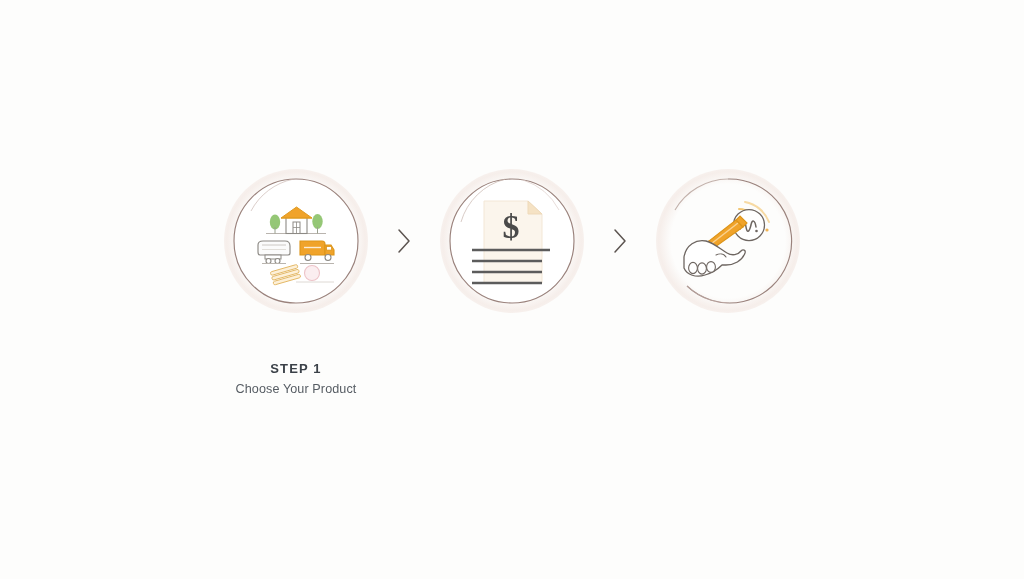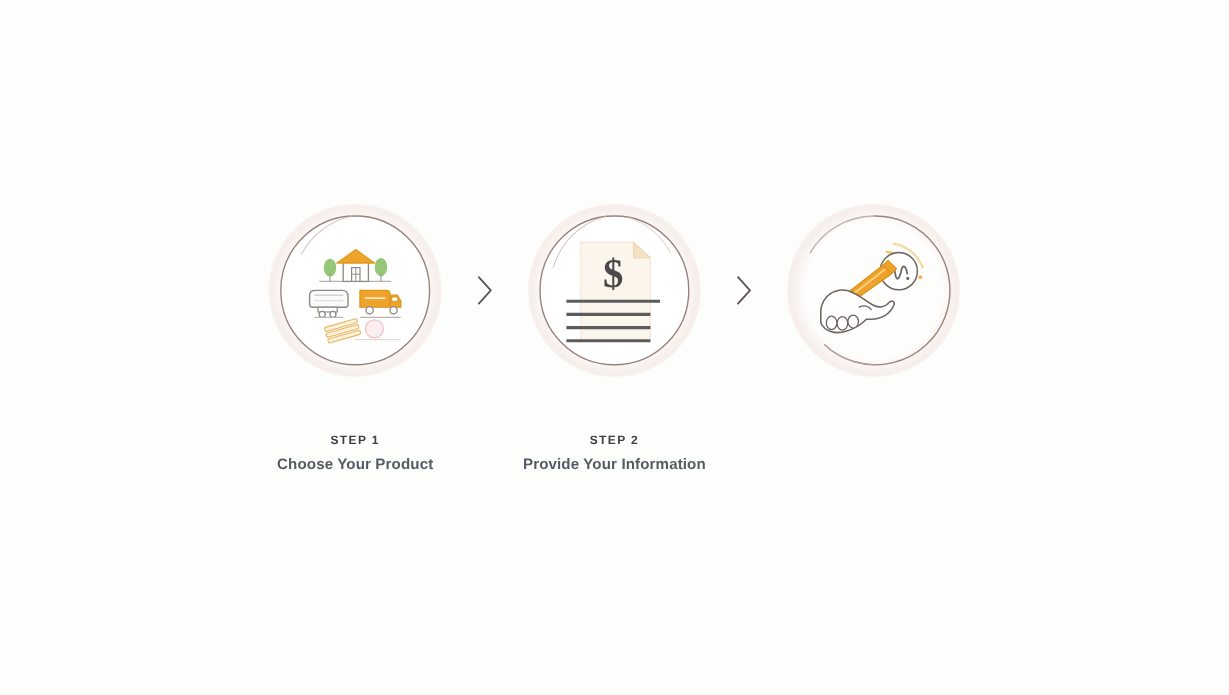--- a/index.html
+++ b/index.html
@@ -82,31 +82,31 @@
     overflow: visible;
   }
 
   .labels {
     margin-top: 56px;
     text-align: center;
     line-height: 1;
   }
 
   .step-title {
-    font-size: 10px;
+    font-size: 13px;
     font-weight: 700;
     letter-spacing: 1.15px;
     color: #3b4148;
     white-space: nowrap;
   }
 
   .step-caption {
     margin-top: 8px;
     font-size: 12.6px;
-    font-weight: 700;
+    font-weight: 400;
     letter-spacing: 0.1px;
     color: #565c63;
     white-space: nowrap;
   }
 
   .chevron {
     width: 34px;
     height: 130px;
     display: flex;
     align-items: center;
@@ -199,24 +199,20 @@
           <path d="M 74 18 L 74 31 L 88 31 Z" fill="#f5e2c4" stroke="#eed9b9" stroke-width="1"></path>
 
           <text x="57" y="55" text-anchor="middle" font-family="'Liberation Serif', serif" font-size="34" font-weight="700" fill="#4a4a4a">$</text>
 
           <line x1="18" y1="67" x2="96" y2="67" stroke="#5c5c5c" stroke-width="2.6"></line>
           <line x1="18" y1="78" x2="88" y2="78" stroke="#5c5c5c" stroke-width="2.6"></line>
           <line x1="18" y1="89" x2="88" y2="89" stroke="#5c5c5c" stroke-width="2.6"></line>
           <line x1="18" y1="100" x2="88" y2="100" stroke="#5c5c5c" stroke-width="2.6"></line>
         </svg>
       </div>
-      <div class="labels">
-        <div class="step-title">STEP 2</div>
-        <div class="step-caption">Provide Your Information</div>
-      </div>
     </div>
 
     <div class="chevron">
       <svg width="18" height="30" viewBox="0 0 18 30">
         <path d="M 4 4 L 14 15 L 4 26" fill="none" stroke="#5c5450" stroke-width="1.5" stroke-linecap="round" stroke-linejoin="round"></path>
       </svg>
     </div>
 
     <div class="step">
       <div class="circle-wrap">

